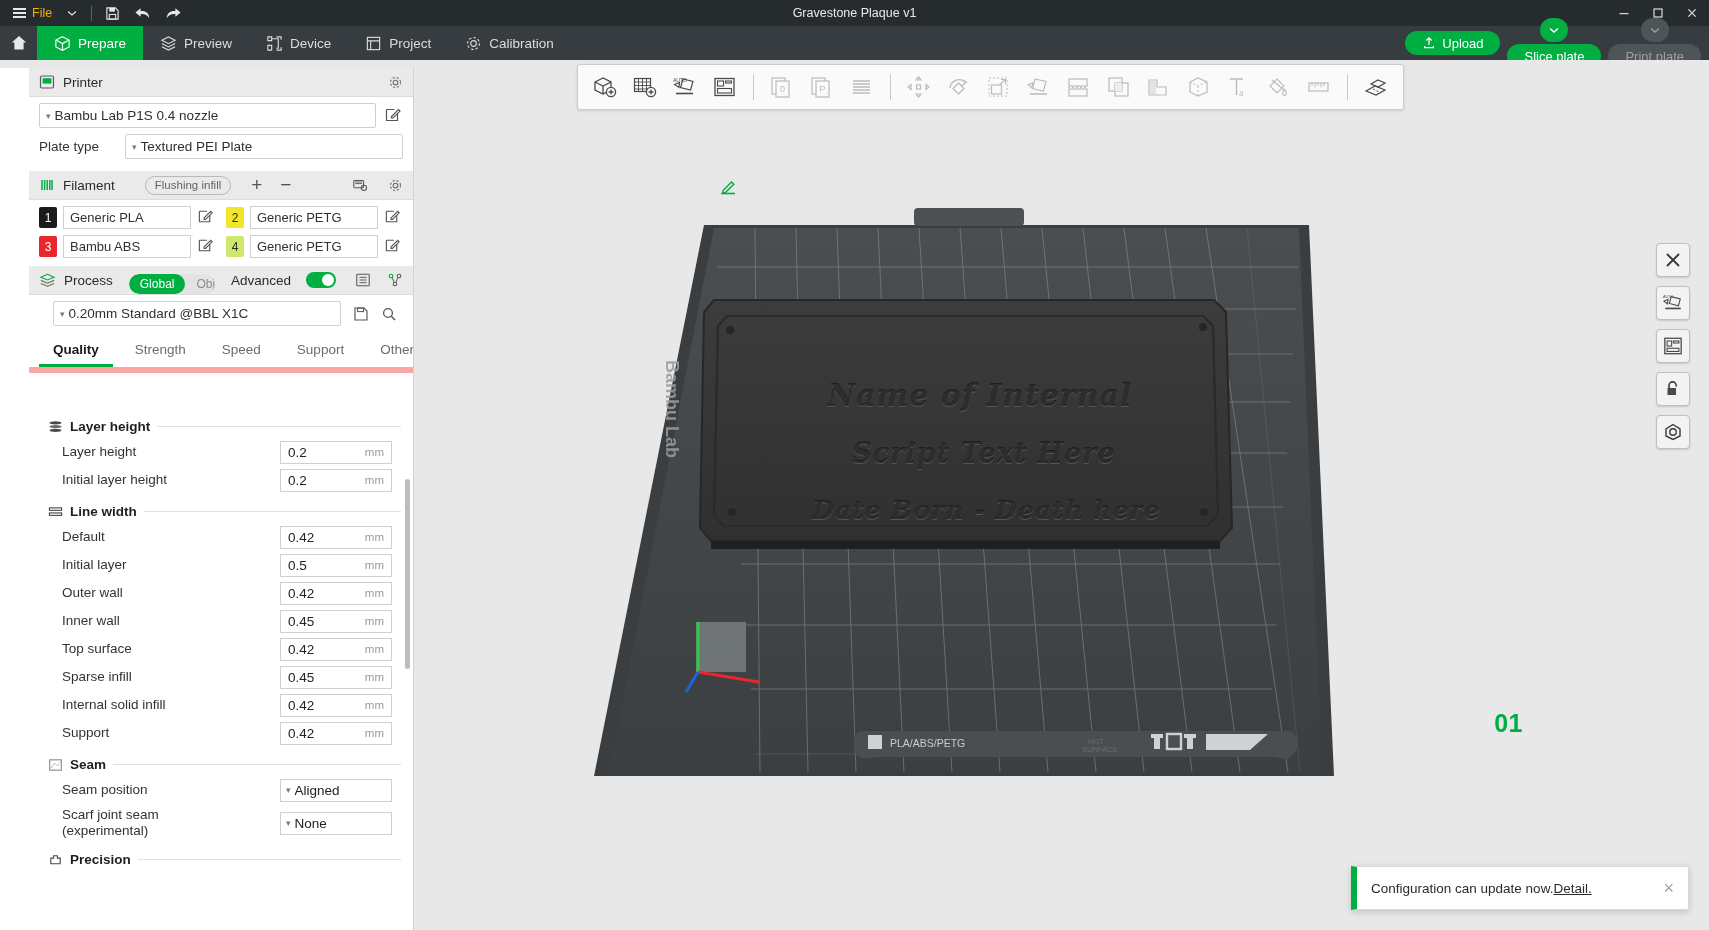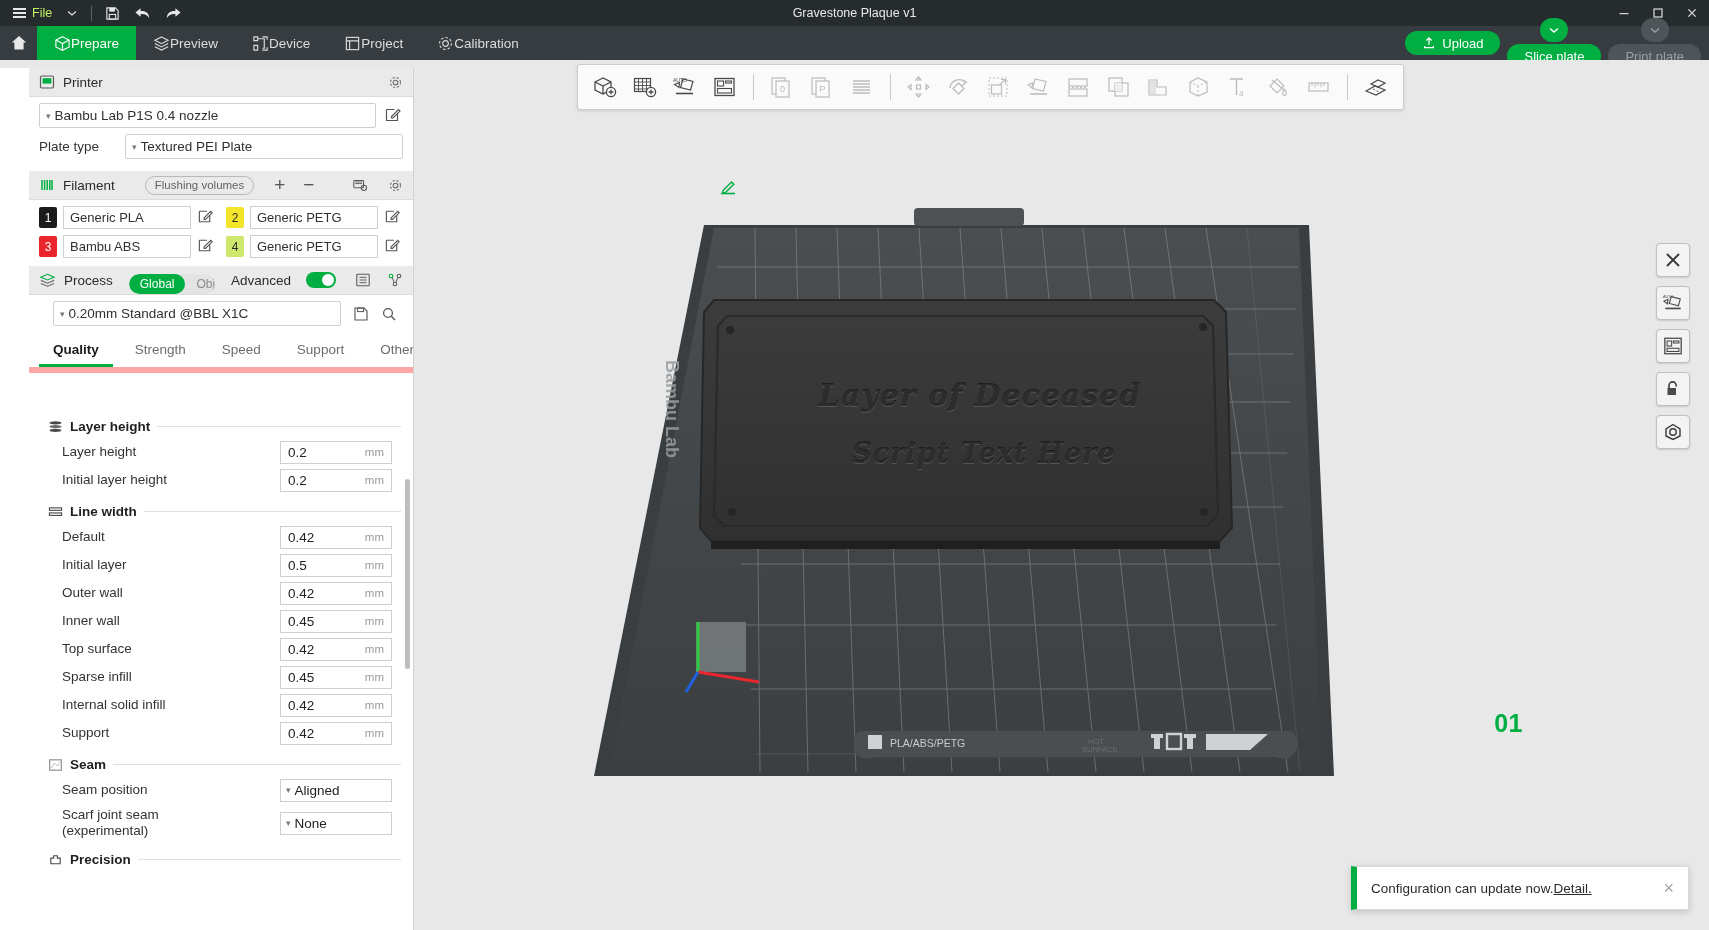--- a/index.html
+++ b/index.html
@@ -13,21 +13,21 @@
   #app { position: relative; width: 1709px; height: 930px; }
 
   
   .titlebar {
     height: 26px; background: #262b2e; display: flex; align-items: center;
     color: #e6e6e6; font-size: 12.5px; position: relative;
   }
   .tb-left { display: flex; align-items: center; gap: 0px; padding-left: 6px; }
   .tb-btn {
     display: flex; align-items: center; justify-content: flex-start;
-    height: 18px; padding: 0 7px; cursor: pointer; color: #bef264;
+    height: 18px; padding: 0 7px; cursor: pointer; color: #eab308;
   }
   .hamb { display: inline-flex; flex-direction: column; gap: 2.5px; margin-right: 6px; }
   .hamb i { display: block; width: 13px; height: 1.6px; background: #e8e8e8; }
   .tb-sep { width: 1px; height: 15px; background: #5a6165; margin: 0 6px; }
   .tb-title {
     position: absolute; left: 0; right: 0; text-align: center;
     font-size: 12.5px; color: #e9e9e9; pointer-events: none;
   }
   .tb-right { margin-left: auto; display: flex; align-items: center; }
   .win-btn {
@@ -37,21 +37,21 @@
 
   
   .topnav {
     height: 34px; background: #363c3f; display: flex; align-items: stretch;
     color: #dfdfdf; font-size: 13.5px; position: relative;
   }
   .nav-home {
     width: 37px; display: flex; align-items: center; justify-content: center; cursor: pointer;
   }
   .nav-item {
-    display: flex; align-items: center; padding: 0 17px; cursor: pointer;
+    display: flex; align-items: center; gap: 7px; padding: 0 17px; cursor: pointer;
     color: #dcdcdc; white-space: nowrap;
   }
   .nav-item.active { background: #00ae42; color: #fff; }
   .nav-right { margin-left: auto; display: flex; align-items: center; gap: 7px; padding-right: 8px; }
   .btn-green {
     background: #00ae42; color: #fff; border: none; border-radius: 15px;
     height: 24px; padding: 0 17px; font-size: 13px; cursor: pointer;
     display: flex; align-items: center; gap: 6px;
     font-family: "Liberation Sans", sans-serif;
   }
@@ -383,21 +383,21 @@
     </div>
 
     <div class="sec-head" style="margin-top:6px">
       <span class="ico">
         <svg width="16" height="16" viewBox="0 0 16 16">
           <path d="M3 3 v10 M5.6 3 v10 M8.2 3 v10 M10.8 3 v10 M13 3 v10" stroke="#00ae42" stroke-width="1.5"></path>
         </svg>
       </span>
       <span class="title">Filament</span>
       <span class="pill" style="margin-left:22px">
-        <span>Flushing volumes</span>
+        <span>Flushing infill</span>
       </span>
       <span class="ico" style="margin-left:12px;font-size:19px;color:#555;cursor:pointer">+</span>
       <span class="ico" style="margin-left:10px;font-size:19px;color:#555;cursor:pointer">−</span>
       <span class="spacer"></span>
       <span class="ico" style="margin-right:12px">
         <svg width="16" height="16" viewBox="0 0 18 18">
           <rect x="2" y="4" width="11" height="8" rx="1" fill="none" stroke="#5a5a5a" stroke-width="1.2"></rect>
           <path d="M3.6 5.6 h7.8 M3.6 7.4 h7.8" stroke="#5a5a5a" stroke-width="1"></path>
           <circle cx="13.4" cy="12.2" r="3" fill="none" stroke="#5a5a5a" stroke-width="1.2"></circle>
         </svg>
@@ -892,24 +892,27 @@
           <circle cx="789" cy="267" r="4" fill="#262626"></circle>
           <circle cx="318" cy="452" r="4" fill="#262626"></circle>
           <circle cx="790" cy="452" r="4" fill="#262626"></circle>
 
           <path d="M297 481 L806 481 L806 489 L297 489 Z" fill="#1f1f1f"></path>
         </g>
       </svg>
 
       
       <div style="position:absolute;left:296px;top:318px;width:540px;text-align:center;font-family:'DejaVu Serif',serif;font-weight:bold;font-style:italic;font-size:30px;color:#2d2d2d;text-shadow:0 1px 0 #555,0 -1px 0 #1e1e1e;letter-spacing:1px;">
-        <span>Layer of Deceased</span>
+        <span>Name of Internal</span>
       </div>
       <div style="position:absolute;left:300px;top:378px;width:540px;text-align:center;font-family:'DejaVu Serif',serif;font-weight:bold;font-style:italic;font-size:27px;color:#2d2d2d;text-shadow:0 1px 0 #555,0 -1px 0 #1e1e1e;letter-spacing:1px;">
         <span>Script Text Here</span>
+      </div>
+      <div style="position:absolute;left:300px;top:436px;width:545px;text-align:center;font-family:'DejaVu Serif',serif;font-weight:bold;font-style:italic;font-size:25px;color:#2d2d2d;text-shadow:0 1px 0 #555,0 -1px 0 #1e1e1e;letter-spacing:1px;">
+        <span>Date Born - Death here</span>
       </div>
 
       
       <svg width="460" height="40" viewBox="0 0 460 40" style="position:absolute;left:440px;top:665px">
         <path d="M6 6 h430 a14 14 0 0 1 -14 26 H20 a14 14 0 0 1 -14 -26 Z" fill="#4a4e51"></path>
         <rect x="14" y="10" width="14" height="14" fill="#cfd2d4"></rect>
         <text x="36" y="22" fill="#c9ccce" font-size="10.5" font-family="Liberation Sans, sans-serif">PLA/ABS/PETG</text>
         <text x="234" y="19" fill="#6a6e71" font-size="7.5" font-family="Liberation Sans, sans-serif">HOT</text>
         <text x="228" y="27" fill="#6a6e71" font-size="7.5" font-family="Liberation Sans, sans-serif">SURFACE</text>
         <g fill="#cfd2d4">

